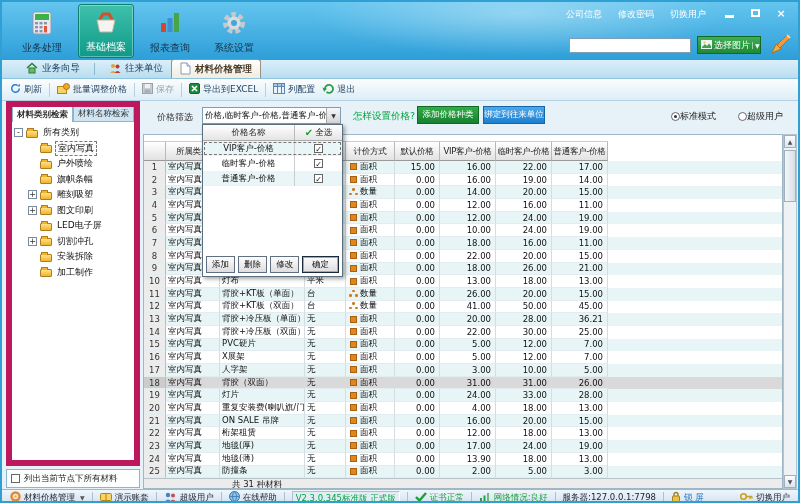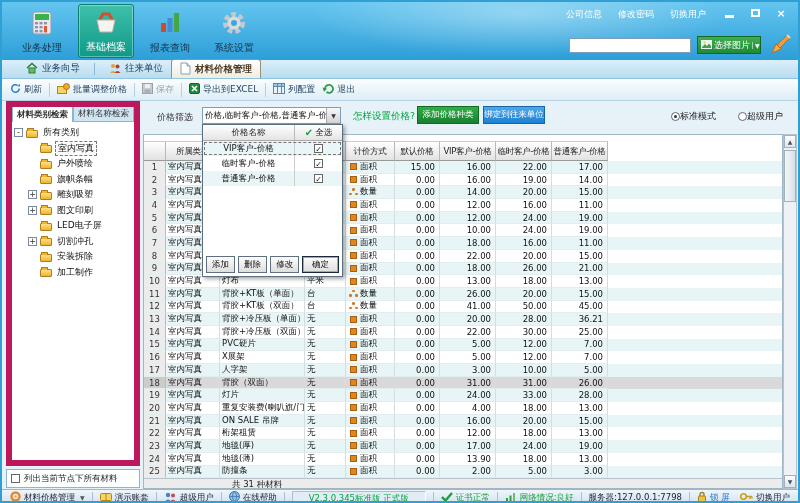--- a/index.html
+++ b/index.html
@@ -118,21 +118,21 @@
   .pdbtn{width:30px;height:17px;border:1px solid #607080;background:linear-gradient(#fdfdfd,#dedede);
     font-size:8.5px;display:flex;align-items:center;justify-content:center;color:#111;}
   .pdbtn.ok{margin-left:auto;width:38px;border:1px solid #1a2a3a;box-shadow:0 0 0 1px #9aaaba inset;}
   
   .statusbar{position:absolute;left:0;top:487px;width:100%;height:16px;background:linear-gradient(#f0f6fb,#cfe0ef);
     border-top:1px solid #9ab8d0;display:flex;align-items:center;gap:7px;padding:0 8px;font-size:8.5px;color:#223;}
   .sitem{display:flex;align-items:center;gap:3px;white-space:nowrap;}
   .sitem.green{color:#1f9e3c;}
   .sitem.blue{color:#1a6fc4;}
   .sitem.ver{border:1px solid #aebfcf;border-right-color:#fff;border-bottom-color:#fff;background:#e2ecf5;
-    padding:0 16px;color:#00a33e;height:13px;line-height:12px;}
+    padding:0 3px;color:#00a33e;height:13px;line-height:12px;}
   .sitem.right{margin-left:auto;}
   .ssep{width:1px;height:11px;background:#aebfcf;}
   .scaret{font-size:6px;color:#555;margin-left:2px;}
 </style>
 </head>
 <body>
 
 <div class="win">
 
   <div class="topbar">

